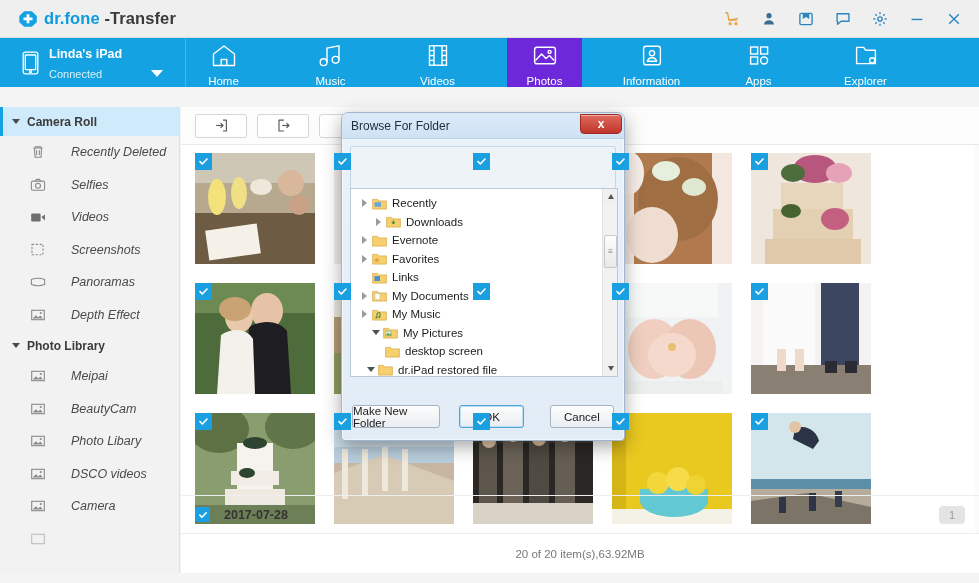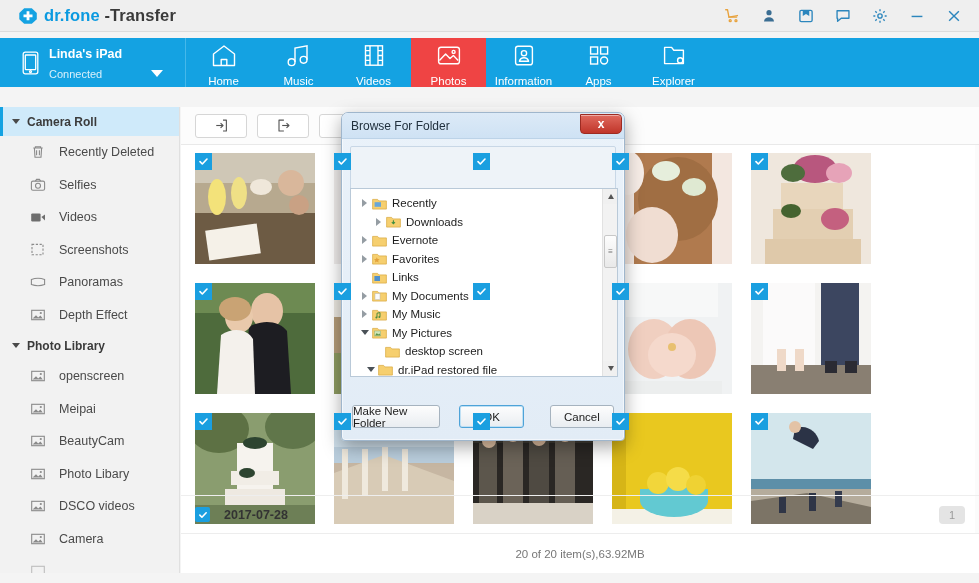--- a/index.html
+++ b/index.html
@@ -12,21 +12,21 @@
 
   #app {
     position: relative;
     width: 979px; height: 583px;
     background: #f4f4f4;
   }
 
   
   .titlebar {
     position: absolute; left: 0; top: 0;
-    width: 979px; height: 32px;
+    width: 979px; height: 38px;
     background: #efefef;
     border-bottom: 1px solid #dcdcdc;
     display: flex; align-items: center;
   }
   .brand {
     display: flex; align-items: center; gap: 7px;
     margin-left: 19px;
   }
   .brand-mark { width: 18px; height: 18px; position: relative; display:block; }
   .brand-text {
@@ -60,27 +60,27 @@
   .device-name { color: #ffffff; font-size: 12.5px; font-weight: 700; white-space: nowrap;}
   .device-state { color: #d8f0fb; font-size: 11px; margin-top: 2px; }
   .device-caret {
     position: absolute; right: 22px; top: 32px;
     width: 0; height: 0;
     border-left: 6px solid transparent;
     border-right: 6px solid transparent;
     border-top: 7px solid #ffffff;
   }
 
-  .navtabs { display: flex; align-items: flex-start; }
+  .navtabs { display: flex; align-items: flex-start; gap: 32px; }
   .navtab {
     width: 75px; display: flex; flex-direction: column;
     align-items: center; justify-content: center; gap: 6px;
     cursor: pointer; padding-top: 4px;
   }
-  .navtab.active { background: #ef4444; }
+  .navtab.active { background: #6d28d9; }
   .navtab .ntico { width: 30px; height: 27px; display:block; }
   .navtab .ntlabel { color: #ffffff; font-size: 11.5px; white-space: nowrap; }
 
   
   .sidebar {
     position: absolute; left: 0; top: 107px;
     width: 180px; height: 466px;
     background: #f2f2f2;
     border-right: 1px solid #e0e0e0;
     overflow: hidden;
@@ -97,22 +97,22 @@
   }
   .sb-caret {
     width: 0; height: 0;
     border-left: 4.5px solid transparent;
     border-right: 4.5px solid transparent;
     border-top: 5.5px solid #4a4a4a;
     flex: 0 0 auto;
   }
   .sb-item {
     height: 32.5px; display: flex; align-items: center;
-    padding-left: 30px; gap: 13px; cursor: pointer;
-    font-size: 12.5px; color: #4a4a4a;
+    padding-left: 30px; gap: 25px; cursor: pointer;
+    font-size: 12.5px; color: #4a4a4a; font-style: italic;
   }
   .sb-ico { width: 16px; height: 16px; flex: 0 0 auto; display:block; }
 
   
   .content {
     position: absolute; left: 181px; top: 107px;
     width: 798px; height: 466px;
     background: #ffffff;
   }
   .toolbar {
@@ -512,30 +512,20 @@
     </div>
 
     <div class="sb-item">
       <span class="sb-ico">
         <svg viewBox="0 0 16 16" fill="none" stroke="#8a8a8a" stroke-width="1.1">
             <rect x="1.7" y="3.3" width="12.6" height="9.4"></rect>
             <path d="M2.6 11.6 6 8.2l2.2 2.2 2.2-2 2.4 3.2z" fill="#8a8a8a" stroke="none"></path>
             <circle cx="10.8" cy="6" r="1.1" fill="#8a8a8a" stroke="none"></circle>
           </svg>
       </span>
-      <span>openscreen</span>
-    </div>
-    <div class="sb-item">
-      <span class="sb-ico">
-        <svg viewBox="0 0 16 16" fill="none" stroke="#8a8a8a" stroke-width="1.1">
-            <rect x="1.7" y="3.3" width="12.6" height="9.4"></rect>
-            <path d="M2.6 11.6 6 8.2l2.2 2.2 2.2-2 2.4 3.2z" fill="#8a8a8a" stroke="none"></path>
-            <circle cx="10.8" cy="6" r="1.1" fill="#8a8a8a" stroke="none"></circle>
-          </svg>
-      </span>
       <span>Meipai</span>
     </div>
     <div class="sb-item">
       <span class="sb-ico">
         <svg viewBox="0 0 16 16" fill="none" stroke="#8a8a8a" stroke-width="1.1">
             <rect x="1.7" y="3.3" width="12.6" height="9.4"></rect>
             <path d="M2.6 11.6 6 8.2l2.2 2.2 2.2-2 2.4 3.2z" fill="#8a8a8a" stroke="none"></path>
             <circle cx="10.8" cy="6" r="1.1" fill="#8a8a8a" stroke="none"></circle>
           </svg>
       </span>
@@ -991,21 +981,21 @@
             <svg viewBox="0 0 15 13">
                 <path d="M.6 2.4h5l1.3 1.5h7.5v8.2H.6z" fill="#f6cf6f" stroke="#d9a83c" stroke-width=".7"></path>
                 <path d="M5 9.4V5.2l3-.6v4" stroke="#4a8b3f" stroke-width="1" fill="none"></path>
                 <circle cx="4.4" cy="9.5" r="1" fill="#4a8b3f"></circle>
                 <circle cx="7.4" cy="8.9" r="1" fill="#4a8b3f"></circle>
               </svg>
           </span>
           <span class="tlabel">My Music</span>
         </div>
 
-        <div class="tnode" style="padding-left:6px">
+        <div class="tnode" style="padding-left:17px">
           <span class="exp">
               <span class="tri-open"></span>
             </span>
           <span class="fico">
             <svg viewBox="0 0 15 13">
                 <path d="M.6 2.4h5l1.3 1.5h7.5v8.2H.6z" fill="#f6cf6f" stroke="#d9a83c" stroke-width=".7"></path>
                 <rect x="2.6" y="5" width="6" height="5" fill="#cfe6b8" stroke="#8fb077" stroke-width=".5"></rect>
                 <path d="M3 9.4 4.8 7l1.4 1.6L7.4 7.4l1.2 2z" fill="#5f9445"></path>
               </svg>
           </span>

